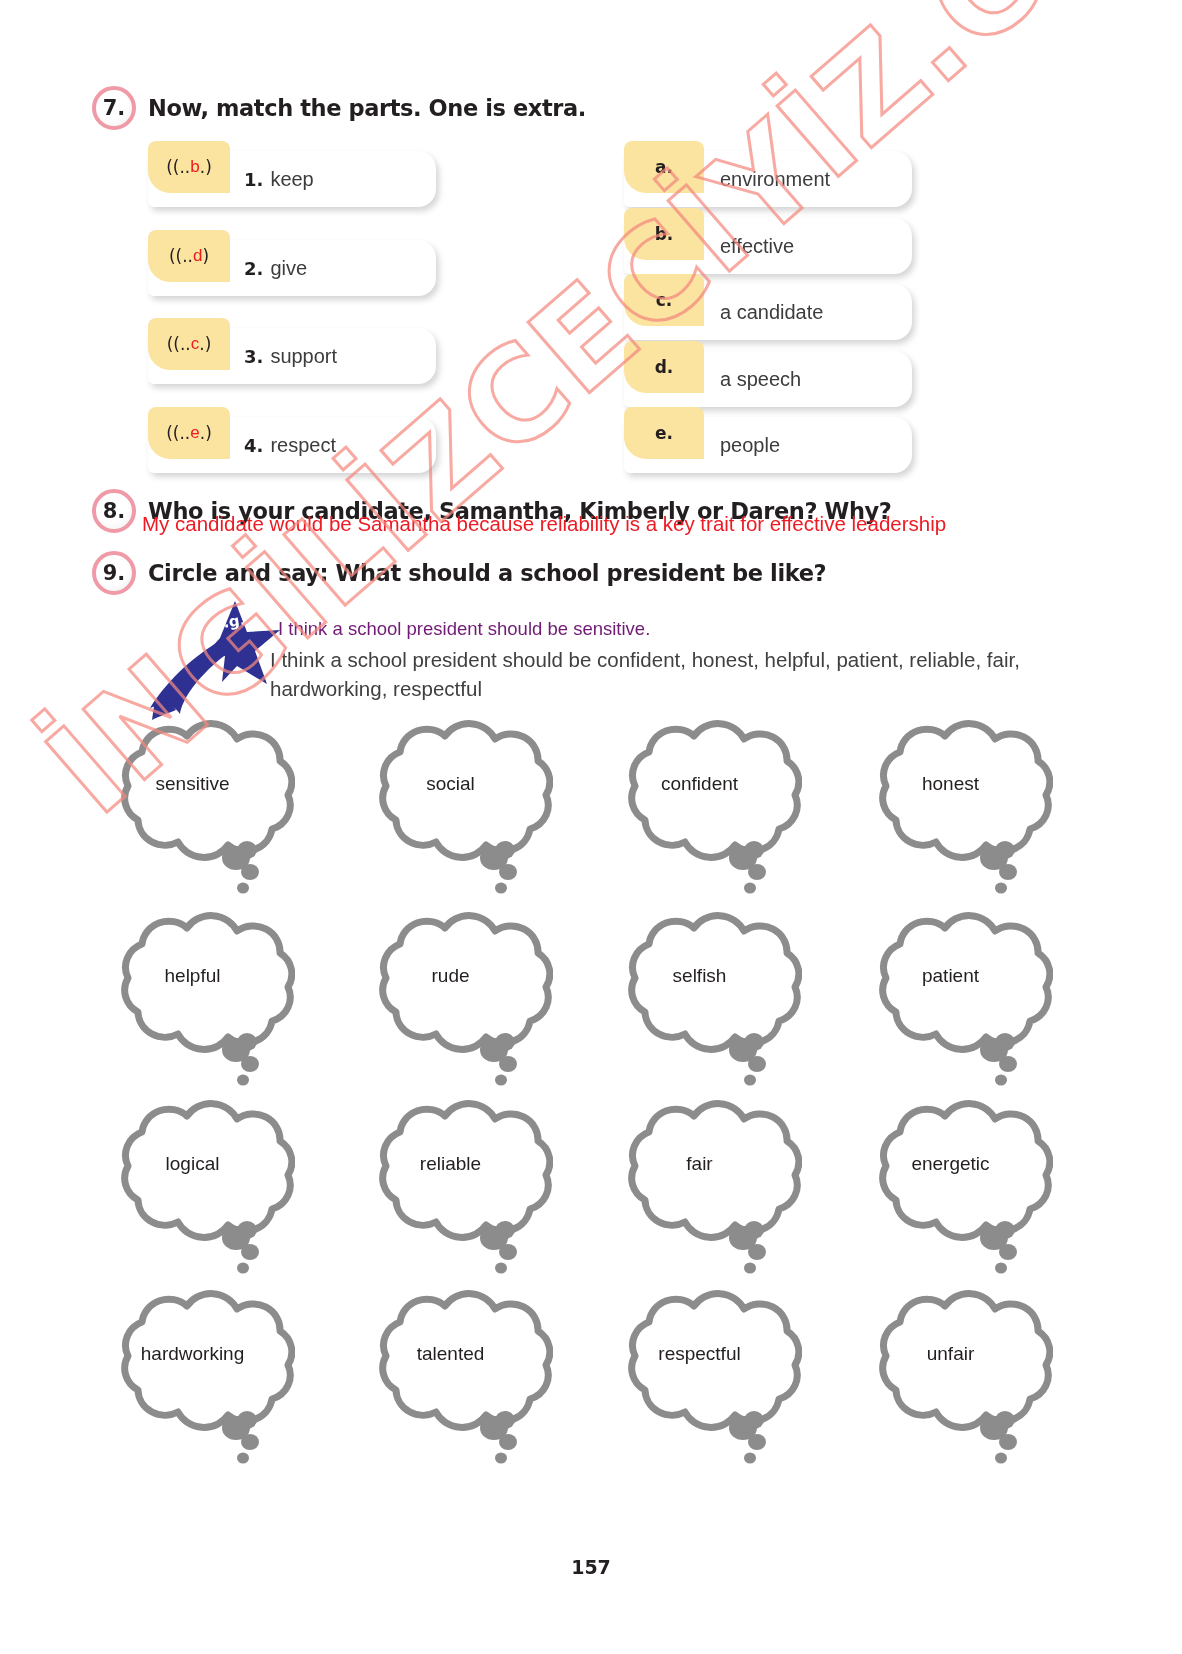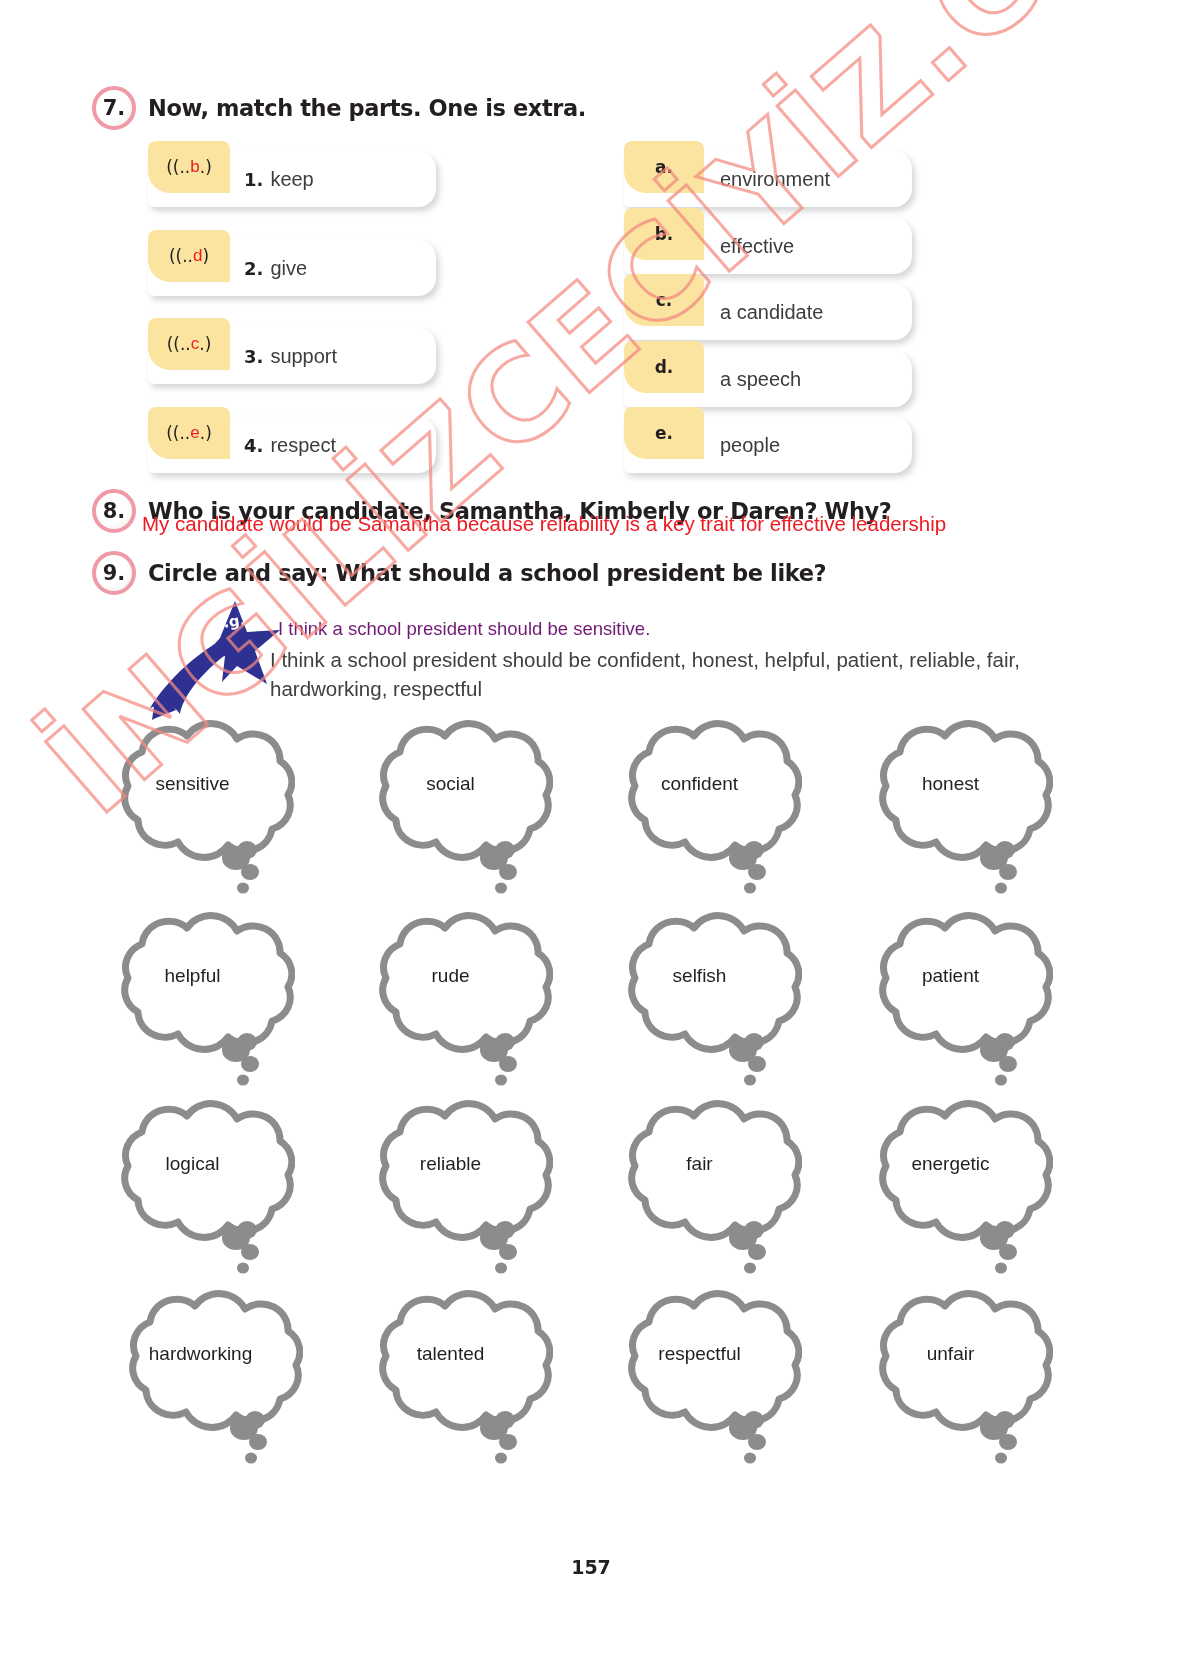--- a/index.html
+++ b/index.html
@@ -523,21 +523,21 @@
           </g>
           <g fill="#8c8c8c">
             <ellipse cx="146" cy="140" rx="14" ry="12"></ellipse>
             <ellipse cx="157" cy="132" rx="10" ry="9"></ellipse>
             <ellipse cx="160" cy="154" rx="9" ry="8"></ellipse>
             <ellipse cx="153" cy="170" rx="6" ry="5.5"></ellipse>
           </g>
         </svg>
         <div class="word">energetic</div>
       </div>
-      <div class="bubble" style="left: 98px; top: 1288px;">
+      <div class="bubble" style="left: 90px; top: 1288px;">
         <svg viewBox="0 0 205 190" xmlns="http://www.w3.org/2000/svg">
           <g fill="none" stroke="#8c8c8c" stroke-width="7" stroke-linejoin="round">
             <path d="M52,34 a27,26 0 0 1 45,-16 a29,28 0 0 1 50,3 a27,26 0 0 1 43,22 a26,25 0 0 1 8,34 a26,25 0 0 1 -16,34 a27,26 0 0 1 -44,16 a29,28 0 0 1 -50,-3 a27,26 0 0 1 -40,-22 a26,25 0 0 1 -10,-34 a26,25 0 0 1 14,-34 Z"></path>
           </g>
           <g fill="#8c8c8c">
             <ellipse cx="146" cy="140" rx="14" ry="12"></ellipse>
             <ellipse cx="157" cy="132" rx="10" ry="9"></ellipse>
             <ellipse cx="160" cy="154" rx="9" ry="8"></ellipse>
             <ellipse cx="153" cy="170" rx="6" ry="5.5"></ellipse>
           </g>

